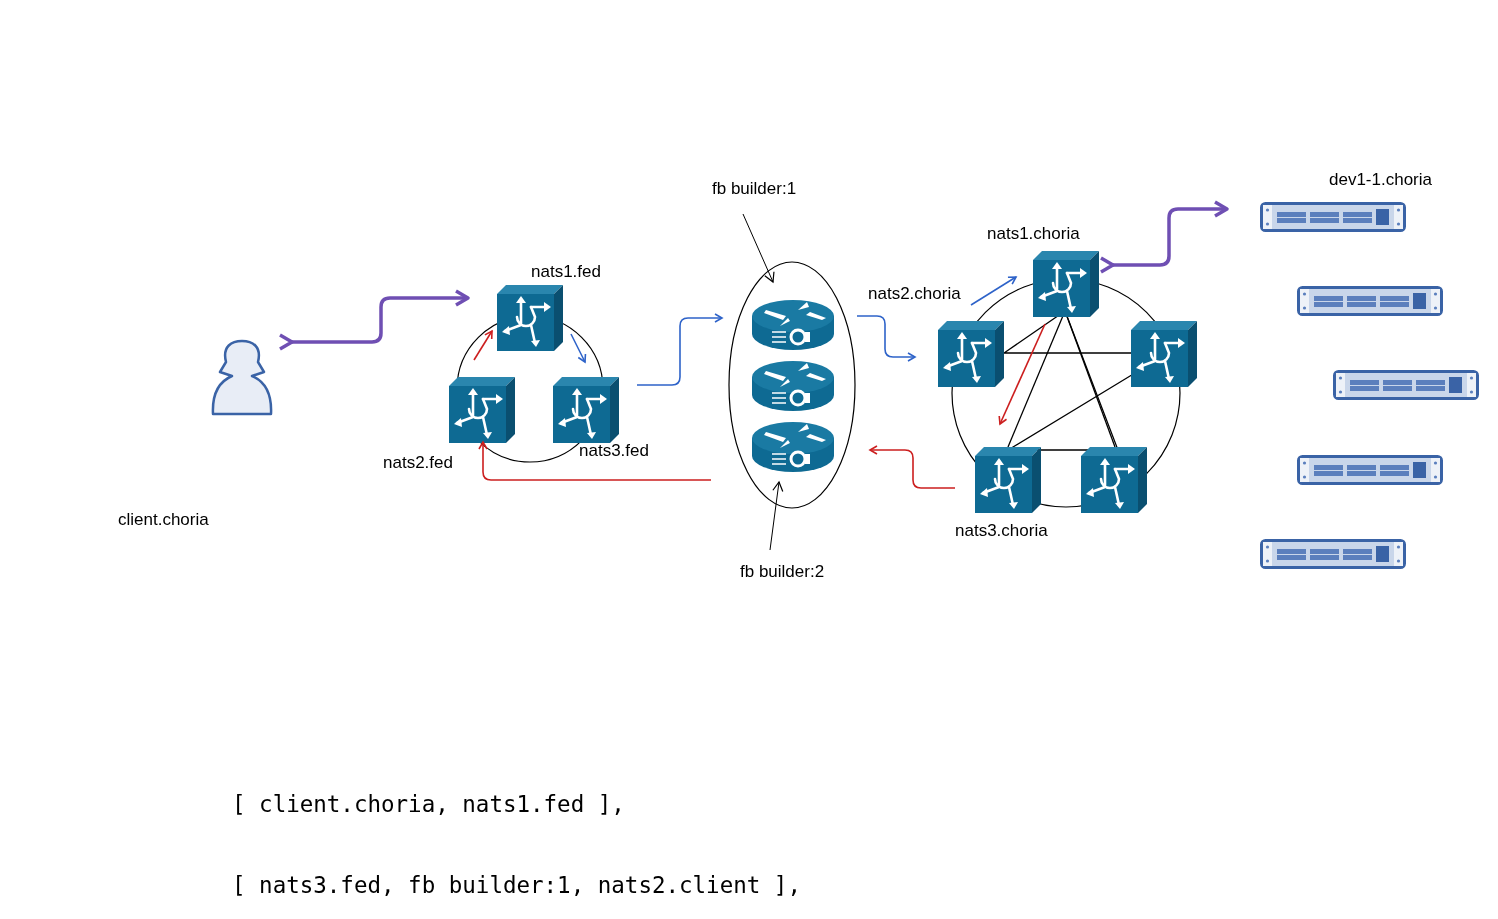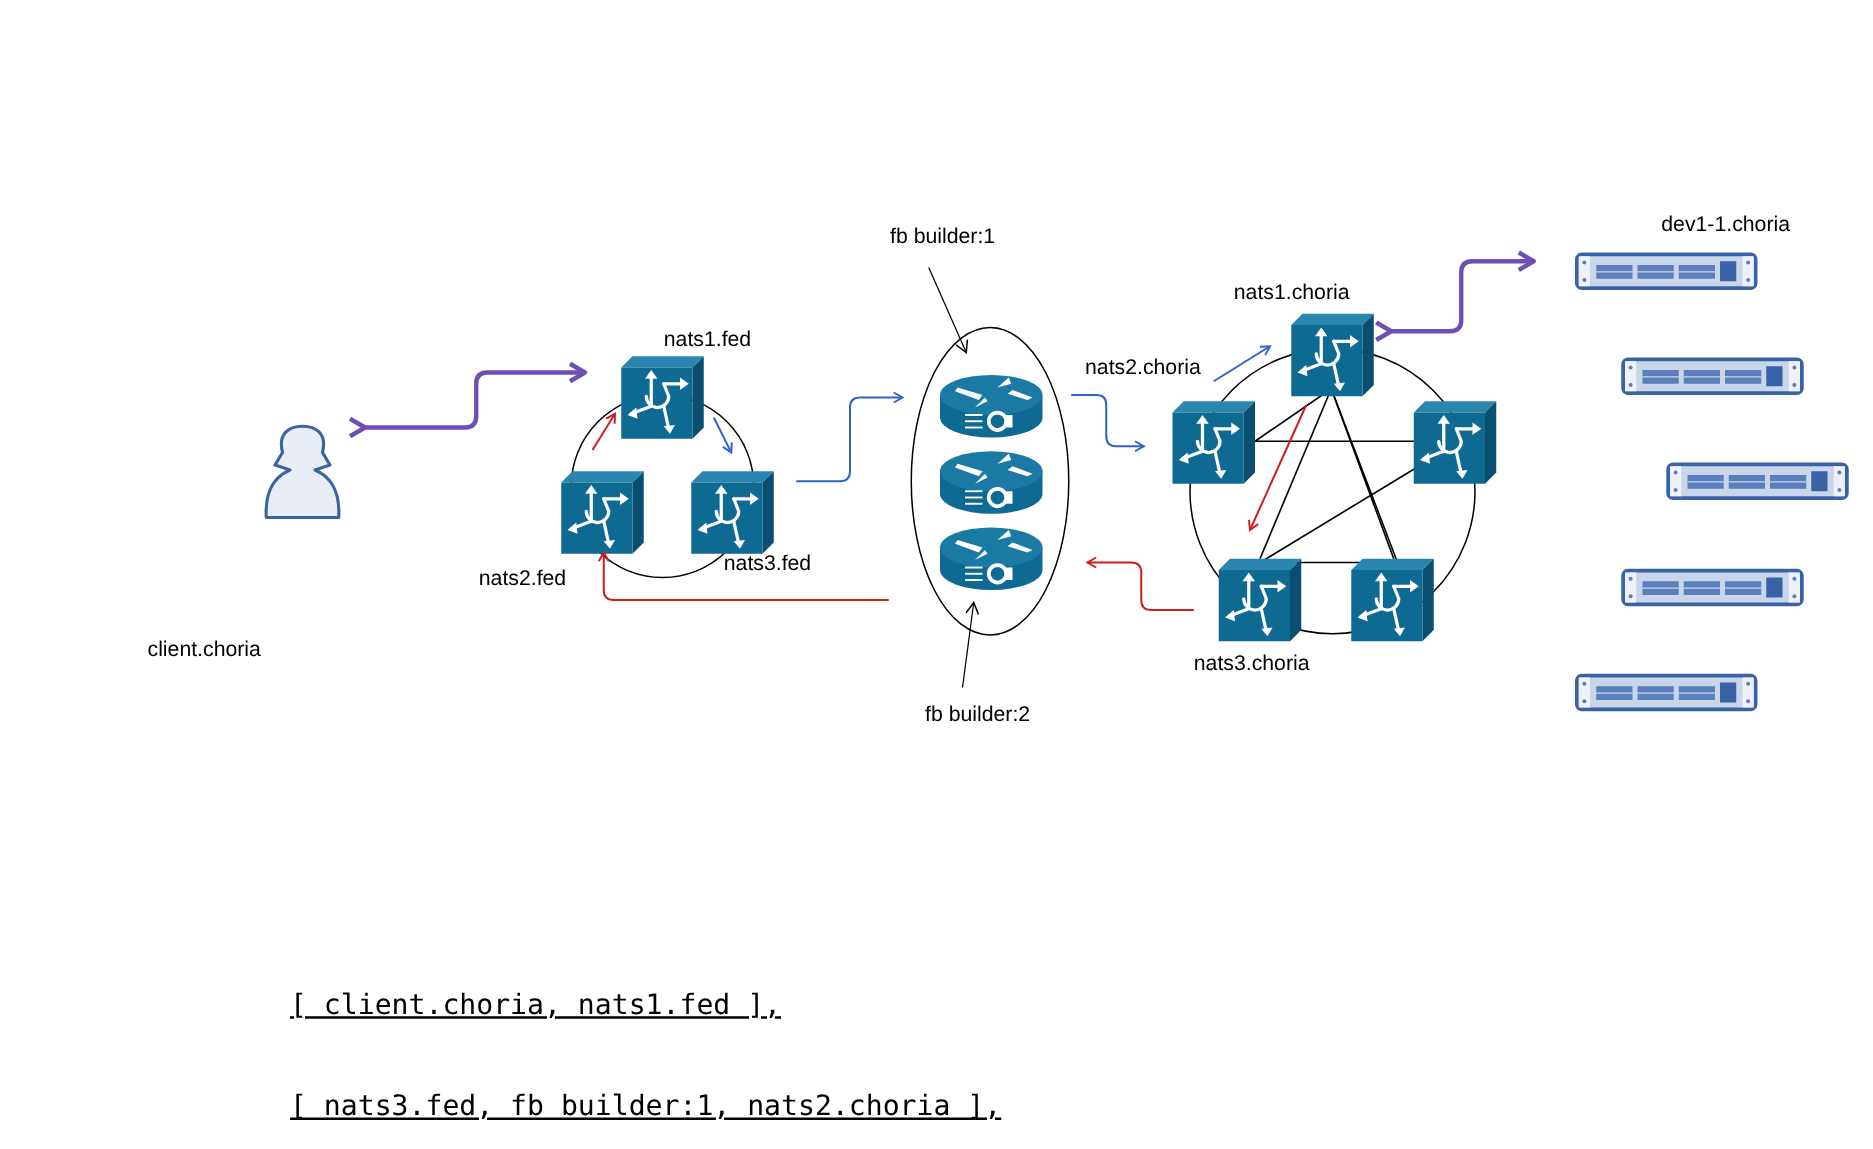--- a/index.html
+++ b/index.html
@@ -1,20 +1,20 @@
 <!DOCTYPE html>
 <html><head>
 <meta charset="utf-8">
 <style>
   html, body { margin:0; padding:0; background:#ffffff; }
   body { width:1498px; height:919px; position:relative; overflow:hidden; font-family:"Liberation Sans", sans-serif; }
   #diagram { position:absolute; left:0; top:0; }
   .lbl { font-family:"Liberation Sans", sans-serif; font-size:17px; fill:#000; }
   #route-list { position:absolute; left:232px; top:736px; margin:0; font-family:"DejaVu Sans Mono", monospace; font-size:22.5px; line-height:27.3px; color:#000; white-space:pre; }
-  #route-list div { height:27.3px;text-decoration:underline; }
+  #route-list div { height:27.3px; }
 </style>
 </head>
 <body>
 
 <svg id="diagram" width="1498" height="919" viewBox="0 0 1498 919" xmlns="http://www.w3.org/2000/svg">
   <defs>
 
     <g id="cube">
       <polygon points="0,9 9,0 66,0 57,9" fill="#2a86ae"></polygon>
       <polygon points="57,9 66,0 66,57 57,66" fill="#0a4f70"></polygon>
@@ -147,17 +147,17 @@
   <text class="lbl" x="1329" y="185">dev1-1.choria</text>
   <use href="#server" x="1260" y="202"></use>
   <use href="#server" x="1297" y="286"></use>
   <use href="#server" x="1333" y="370"></use>
   <use href="#server" x="1297" y="455"></use>
   <use href="#server" x="1260" y="539"></use>
 </svg>
 
 <div id="route-list">
   <div>[ client.choria, nats1.fed ],</div>
-  <div>[ nats3.fed, fb builder:1, nats2.choria ],</div>
+  <div>[ nats3.fed, fb builder:1, nats2.client ],</div>
   
   
   
 </div>
 
 </body></html>

